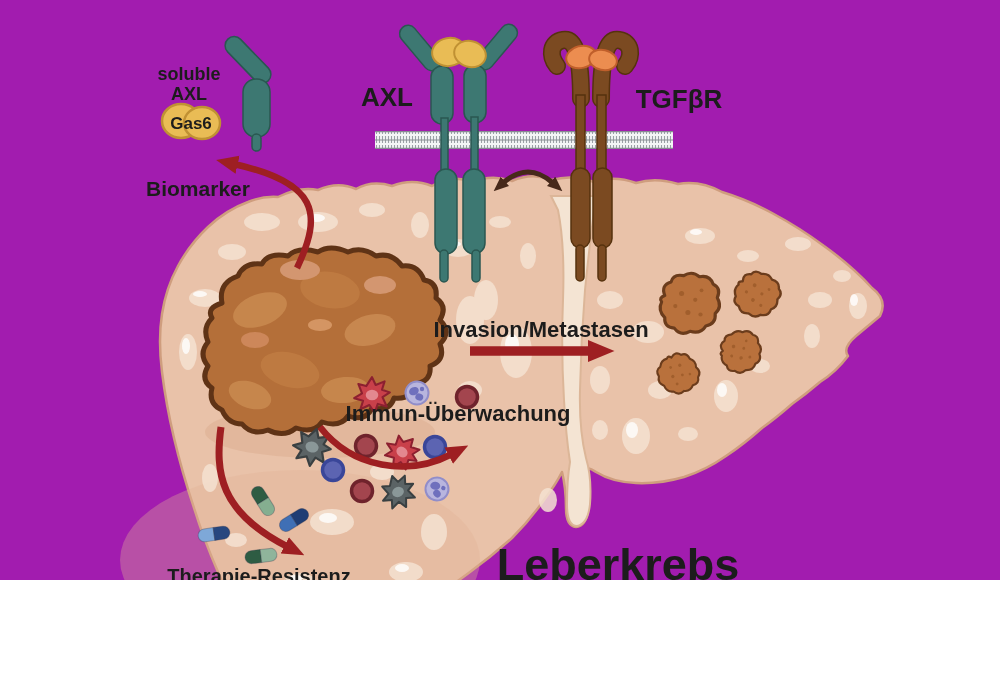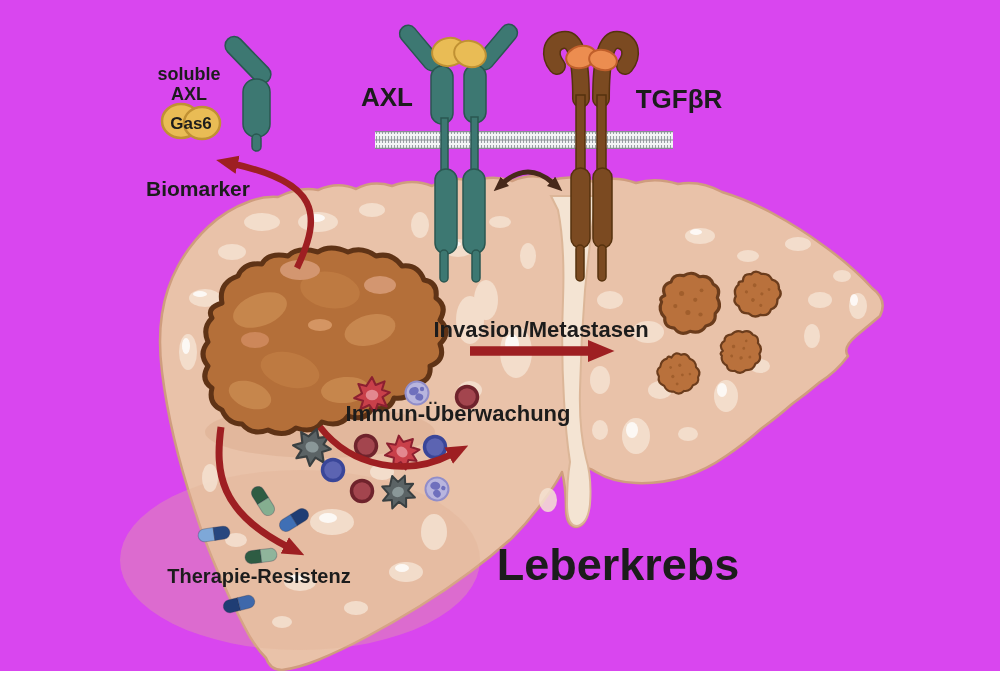--- a/index.html
+++ b/index.html
@@ -1,16 +1,16 @@
 <!DOCTYPE html>
 <html><head>
 <meta charset="utf-8">
 <style>
   html,body{margin:0;padding:0;background:#ffffff;}
-  .canvas{position:relative;width:1000px;height:671px;background:#d946ef;overflow:hidden;
+  .canvas{position:relative;width:1000px;height:580px;background:#a21caf;overflow:hidden;
           font-family:"Liberation Sans",sans-serif;}
   svg{display:block;}
   text{font-family:"Liberation Sans","DejaVu Sans",sans-serif;fill:#1c1c1c;}
   .lbl{font-weight:700;}
   .title{font-weight:600;}
 </style>
 </head>
 <body>
 
 <div class="canvas">

